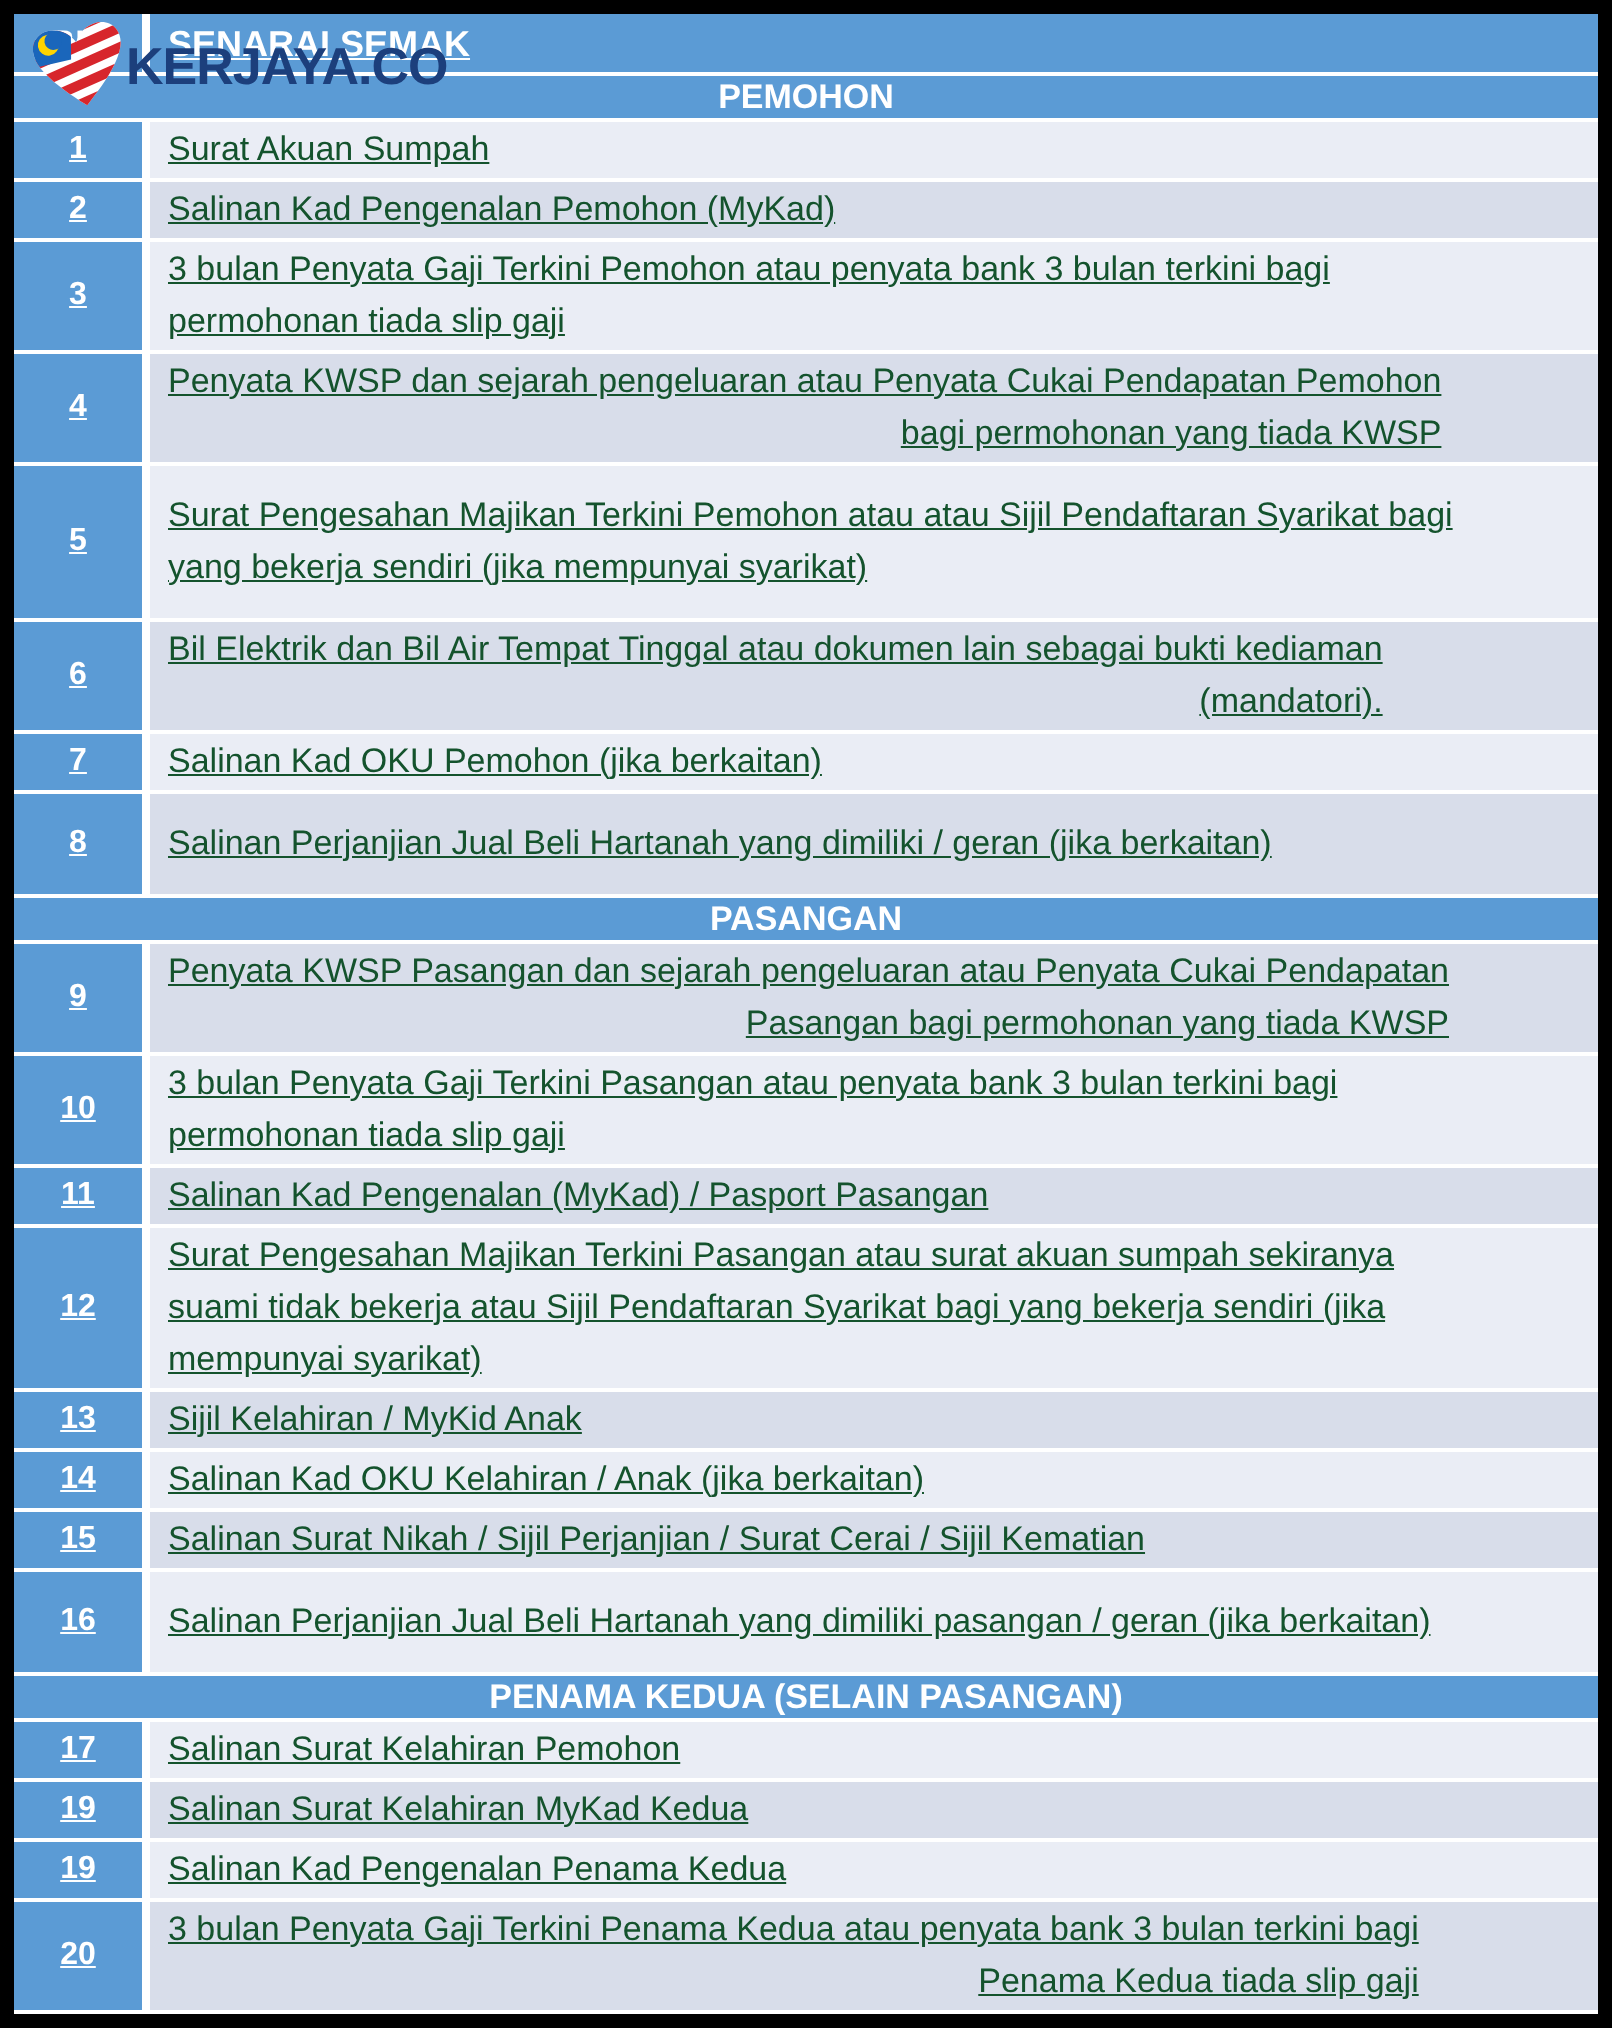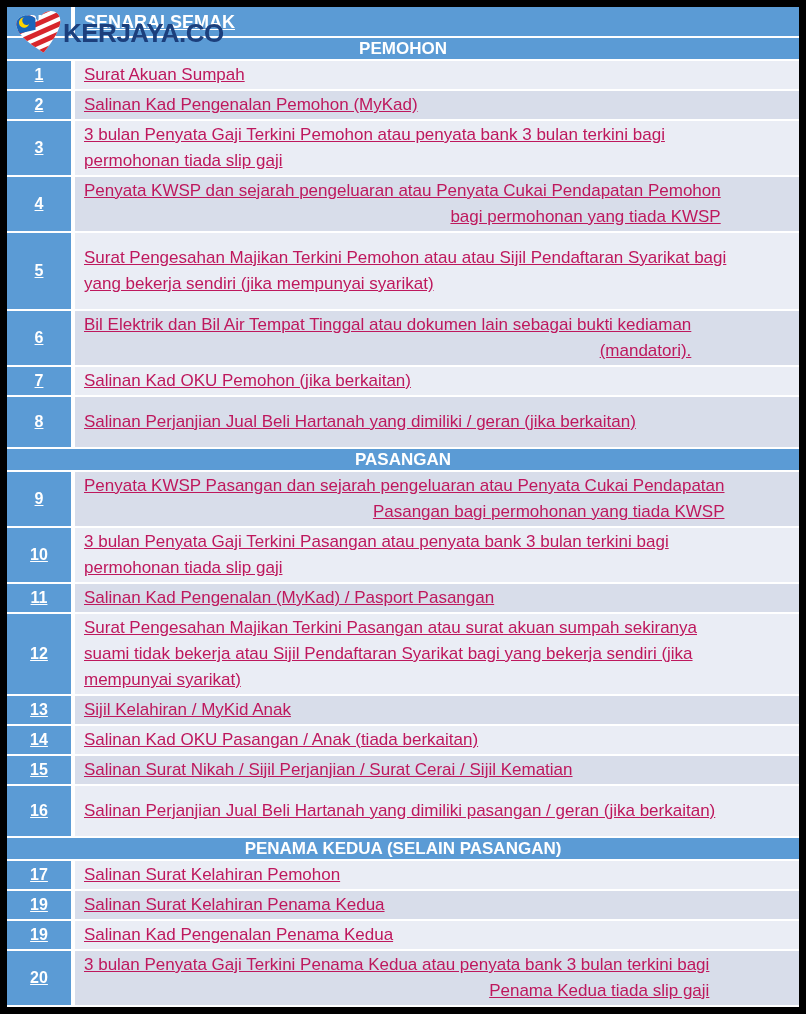--- a/index.html
+++ b/index.html
@@ -20,21 +20,21 @@
   .trow { display:flex; gap:4px; min-height:27px; }
   .cell { box-sizing:border-box;text-decoration:underline; }
   .num-cell {
     flex:0 0 64px; background:var(--blue,#5B9BD5);
     color:#fff; font-weight:bold; font-size:16px;
     display:flex; align-items:center; justify-content:center;
   }
   .text-cell {
     flex:1; display:flex; align-items:center;
     padding:1px 10px 1px 9px;
-    font-size:17px; line-height:26px; color:#be185d;
+    font-size:17px; line-height:26px; color:#14532d;
     white-space:pre-line;
   }
   .header-row { min-height:29px; }
   .header-row .num-cell { font-size:17px; }
   .header-row .text-cell {
     background:var(--blue,#5B9BD5); color:#fff;
     font-weight:bold; font-size:18px; white-space:normal;
   }
   .section-band {
     min-height:21px; background:var(--blue,#5B9BD5);
@@ -125,38 +125,38 @@
           <div class="cell text-cell">Surat Pengesahan Majikan Terkini Pasangan atau surat akuan sumpah sekiranya
 suami tidak bekerja atau Sijil Pendaftaran Syarikat bagi yang bekerja sendiri (jika
 mempunyai syarikat)</div>
         </div>
         <div class="trow shade-dark">
           <div class="cell num-cell">13</div>
           <div class="cell text-cell">Sijil Kelahiran / MyKid Anak</div>
         </div>
         <div class="trow shade-light">
           <div class="cell num-cell">14</div>
-          <div class="cell text-cell">Salinan Kad OKU Pasangan / Anak (tiada berkaitan)</div>
+          <div class="cell text-cell">Salinan Kad OKU Kelahiran / Anak (jika berkaitan)</div>
         </div>
         <div class="trow shade-dark">
           <div class="cell num-cell">15</div>
           <div class="cell text-cell">Salinan Surat Nikah / Sijil Perjanjian / Surat Cerai / Sijil Kematian</div>
         </div>
         <div class="trow shade-light tall">
           <div class="cell num-cell">16</div>
           <div class="cell text-cell">Salinan Perjanjian Jual Beli Hartanah yang dimiliki pasangan / geran (jika berkaitan)</div>
         </div>
         <div class="section-band">PENAMA KEDUA (SELAIN PASANGAN)</div>
         <div class="trow shade-light">
           <div class="cell num-cell">17</div>
           <div class="cell text-cell">Salinan Surat Kelahiran Pemohon</div>
         </div>
         <div class="trow shade-dark">
           <div class="cell num-cell">19</div>
-          <div class="cell text-cell">Salinan Surat Kelahiran Penama Kedua</div>
+          <div class="cell text-cell">Salinan Surat Kelahiran MyKad Kedua</div>
         </div>
         <div class="trow shade-light">
           <div class="cell num-cell">19</div>
           <div class="cell text-cell">Salinan Kad Pengenalan Penama Kedua</div>
         </div>
         <div class="trow shade-dark">
           <div class="cell num-cell">20</div>
           <div class="cell text-cell">3 bulan Penyata Gaji Terkini Penama Kedua atau penyata bank 3 bulan terkini bagi
 Penama Kedua tiada slip gaji</div>
         </div>

